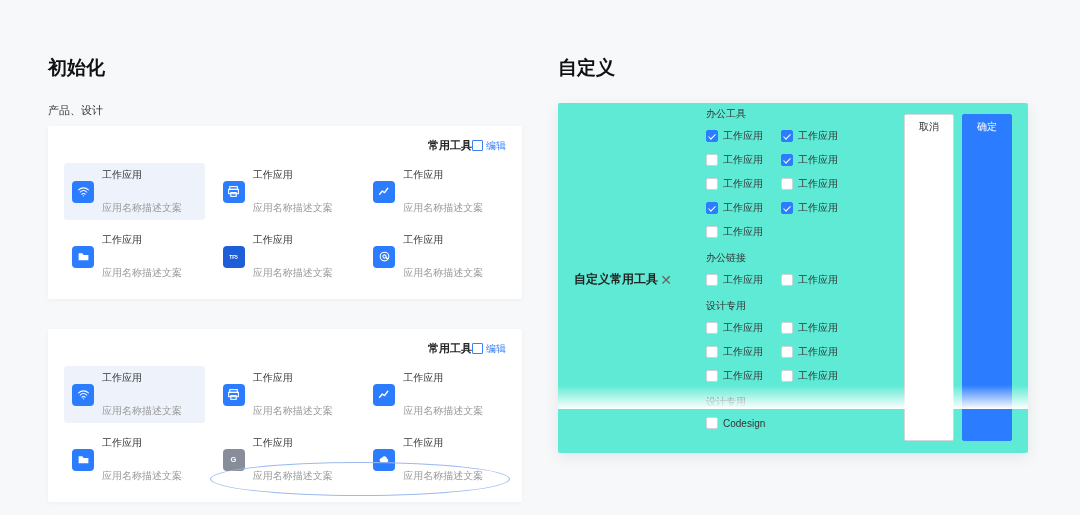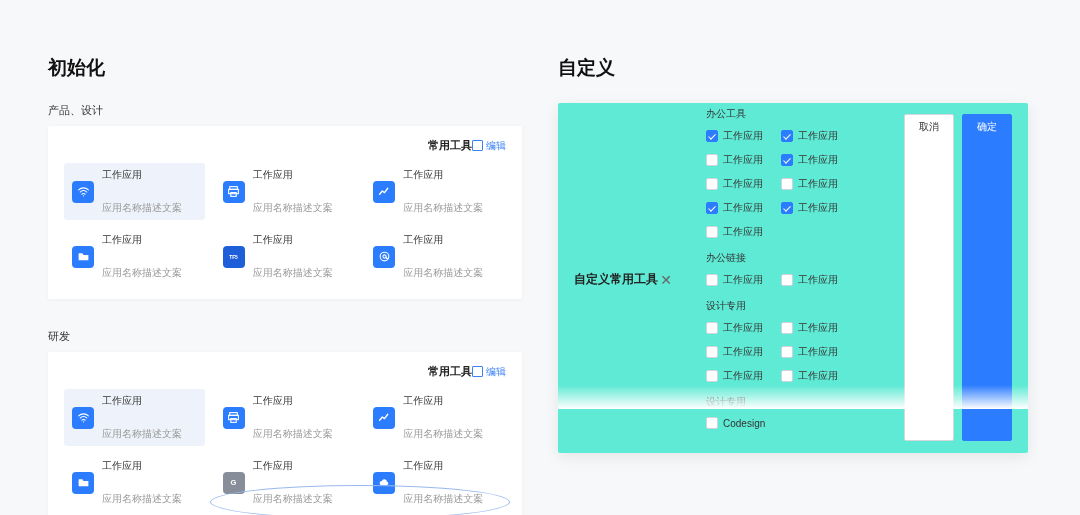--- a/index.html
+++ b/index.html
@@ -310,21 +310,20 @@
                   <path d="M15 12v2a2 2 0 0 0 4 0" fill="none" stroke="#fff" stroke-width="2"></path>
                 </svg>
               </div>
               <div class="tool-text">
                 <div class="tool-name">工作应用</div>
                 <div class="tool-desc">应用名称描述文案</div>
               </div>
             </div>
           </div>
         </div>
-        <div class="section-subtitle">研发</div>
         <div class="panel">
           <div class="panel-header">
             <div class="panel-title">常用工具</div>
             <div class="edit-link">
               <span>编辑</span>
             </div>
           </div>
           <div class="tool-grid">
             <div class="tool-item highlighted">
               <div class="tool-icon" style="background: rgb(43, 124, 255);">

